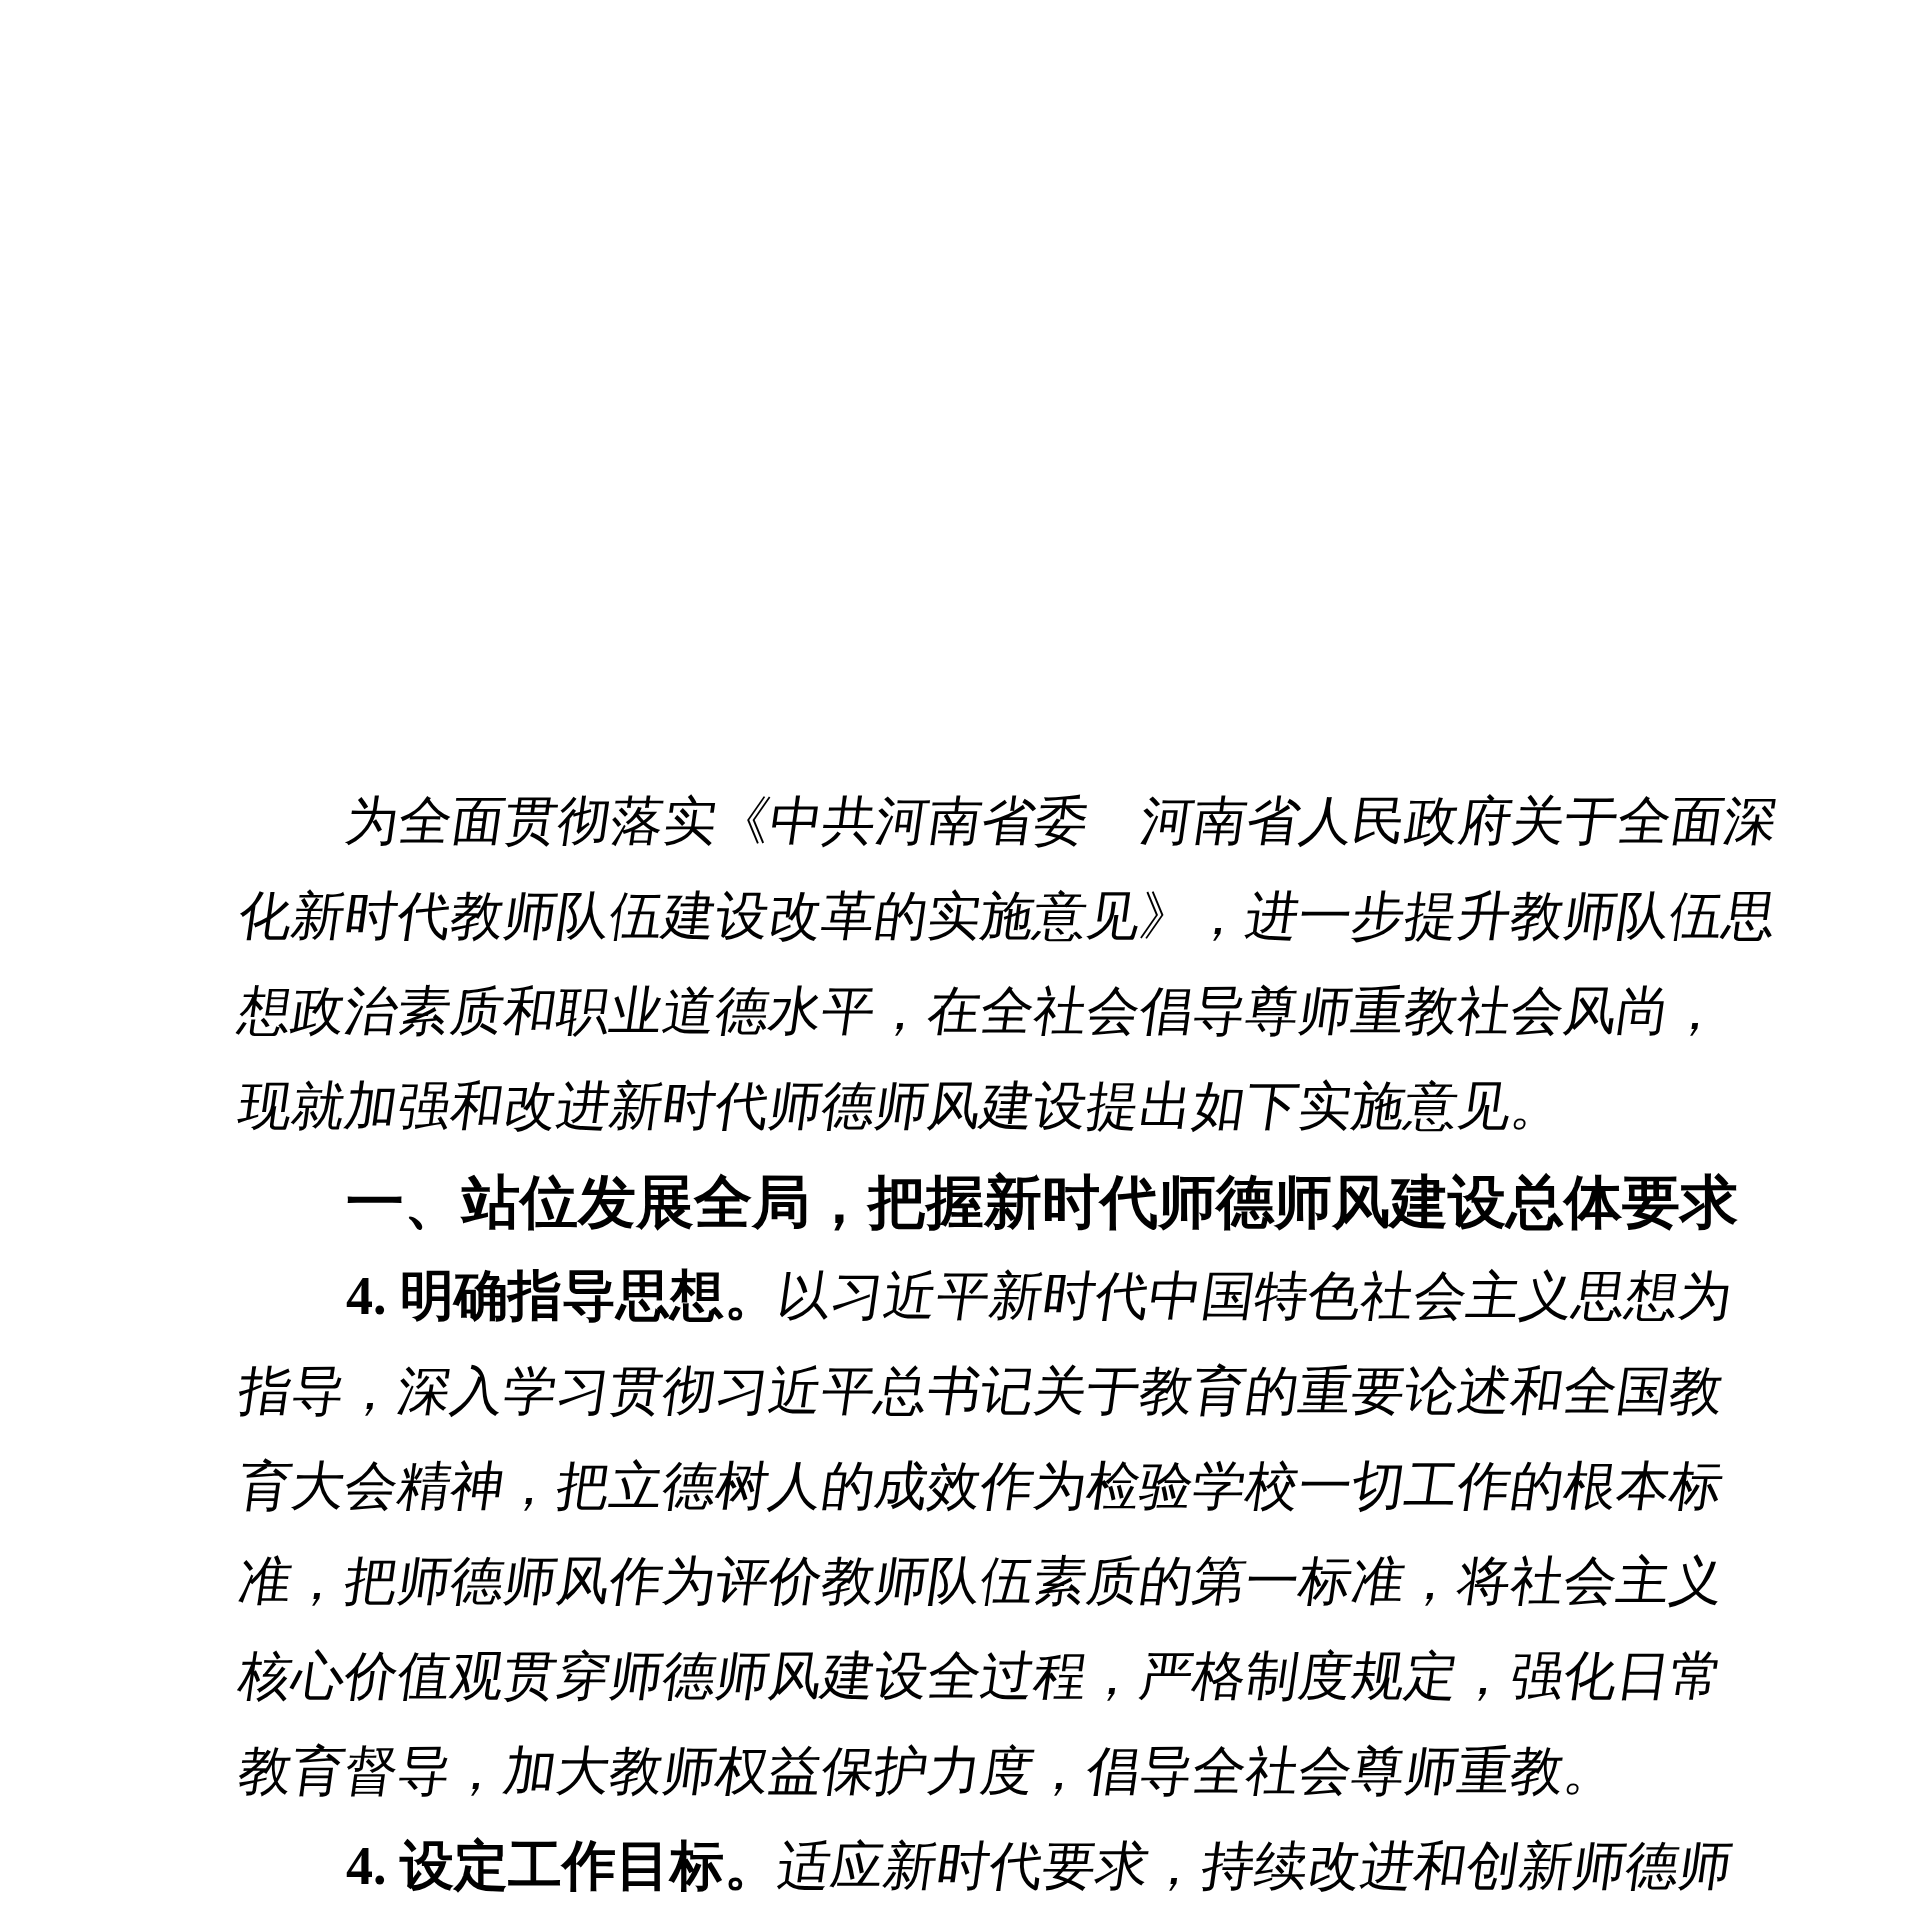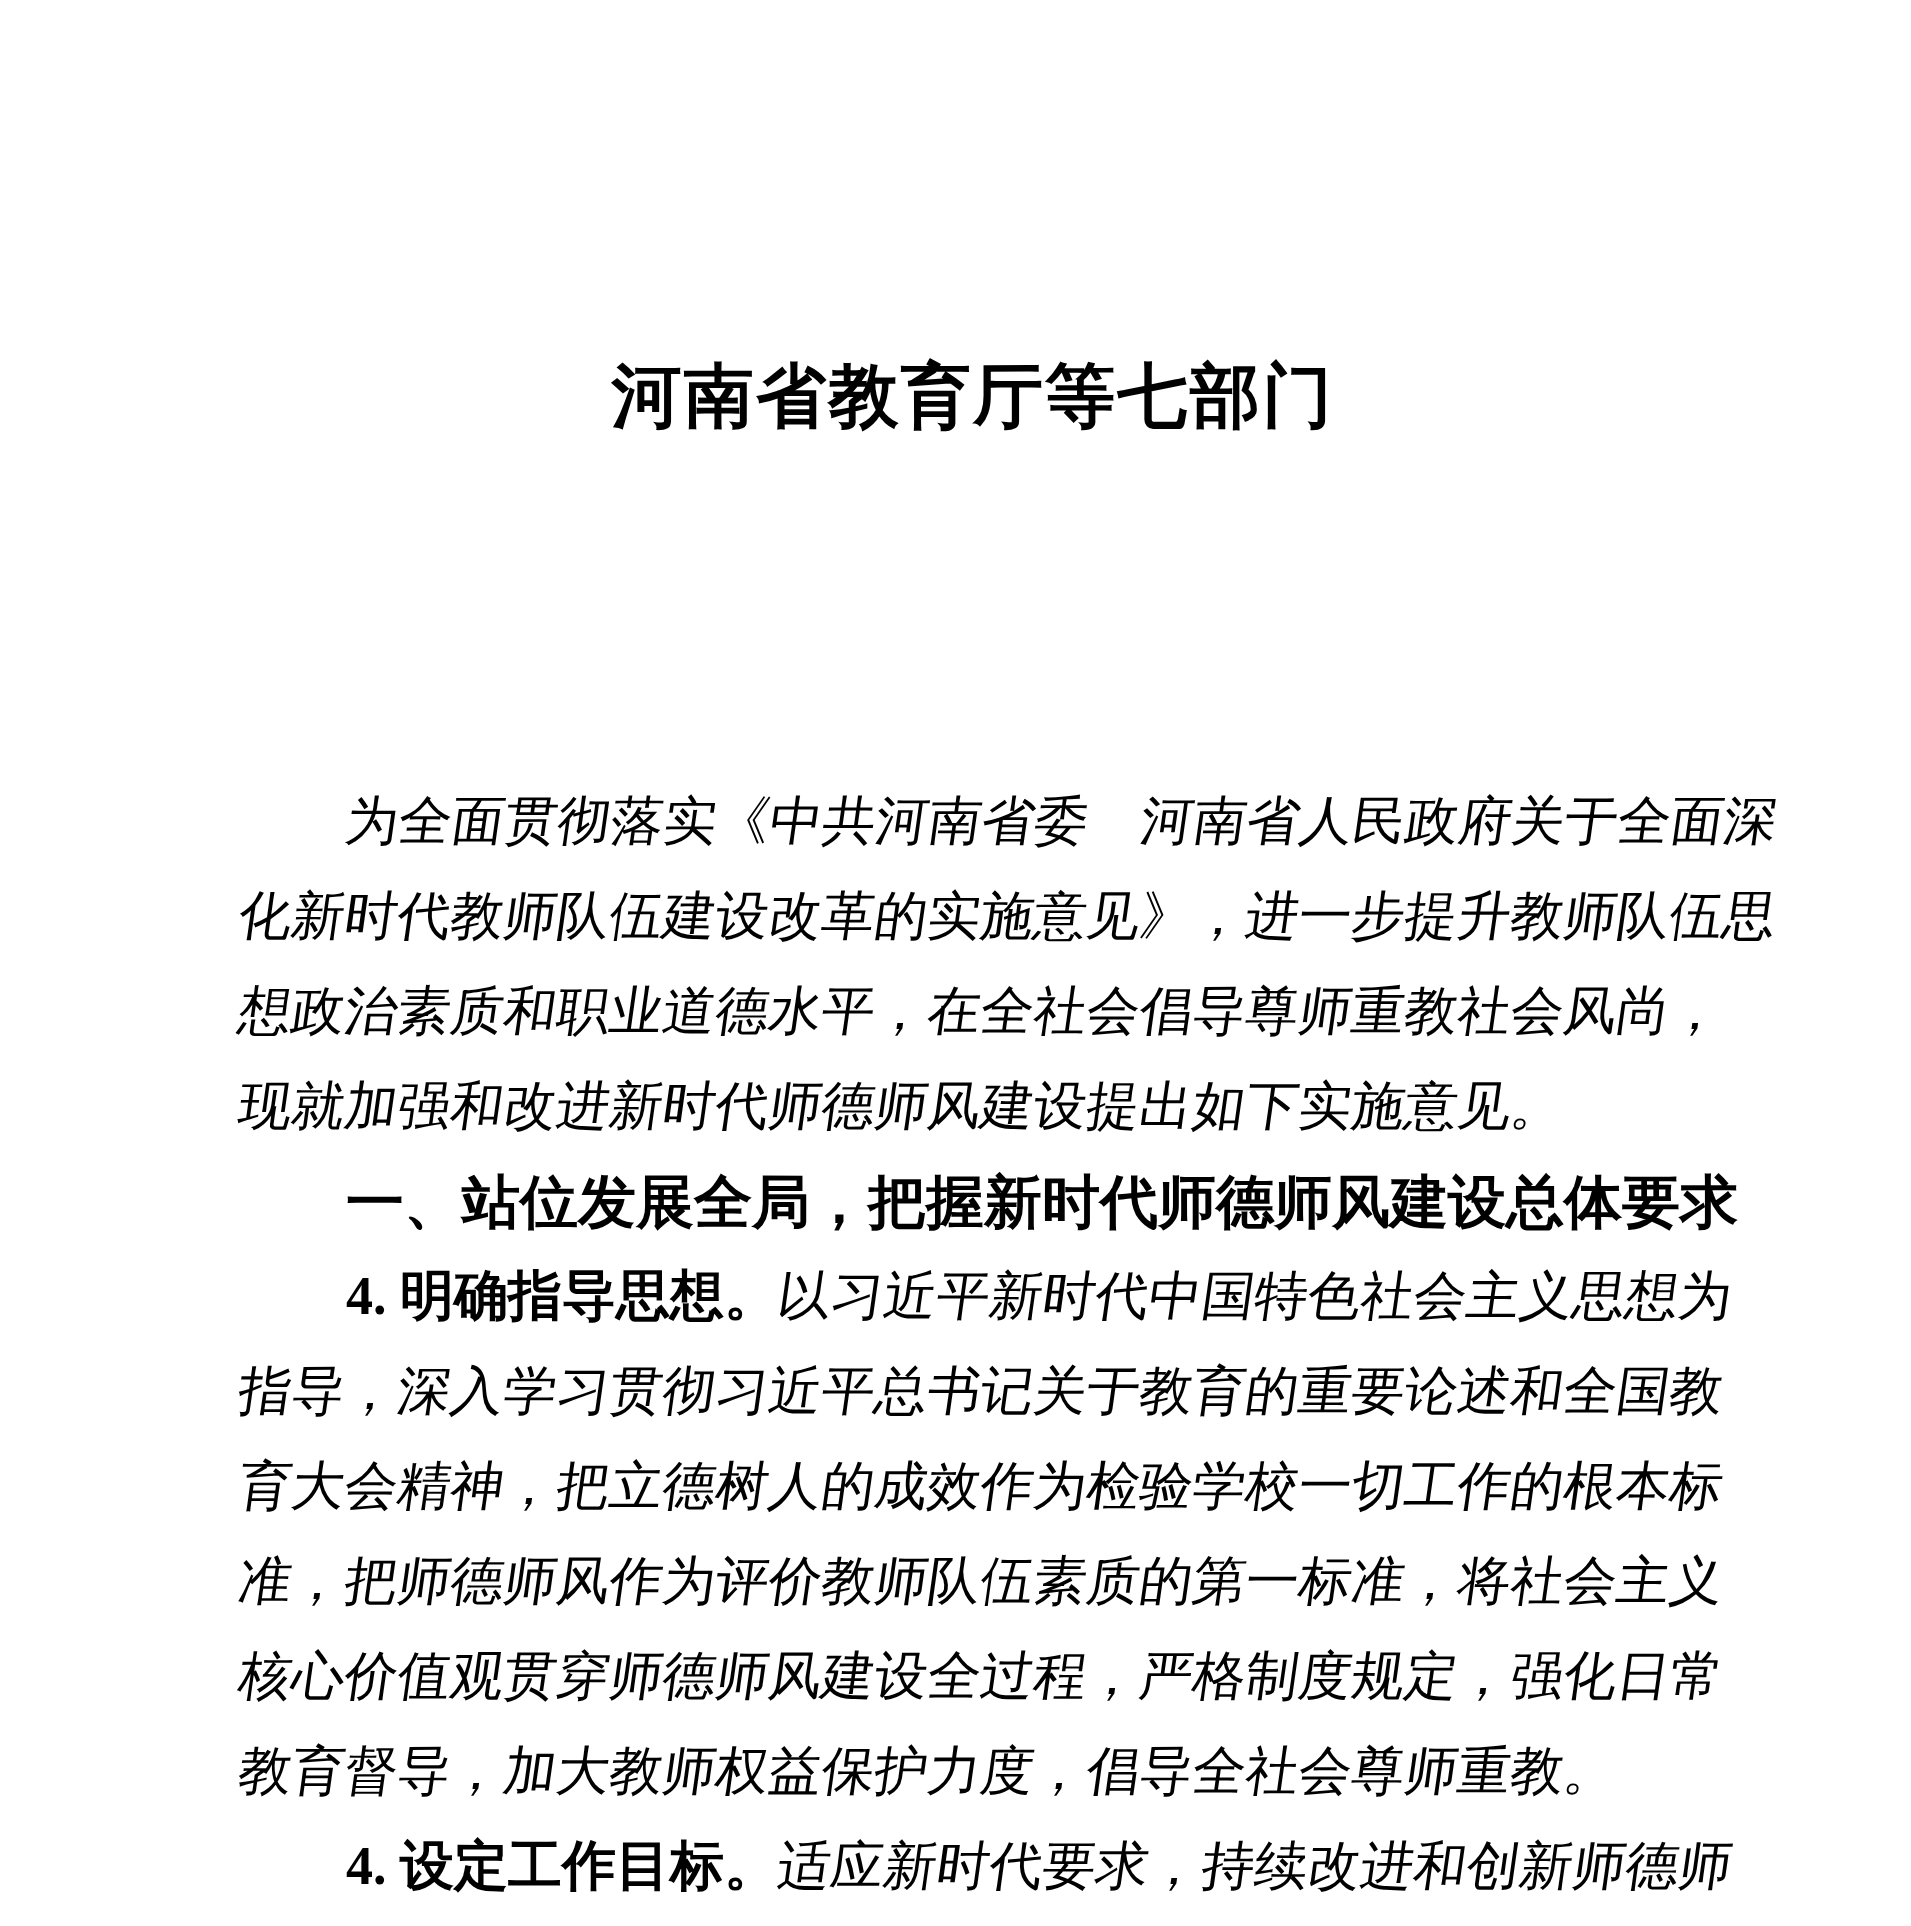--- a/index.html
+++ b/index.html
@@ -75,21 +75,20 @@
     font-weight: bold;
     font-size: 54px;
   }
 </style>
 </head>
 <body>
 
 <div class="page">
 
   <header class="title-block">
-    <div class="title-line t1">河南省教育厅等七部门</div>
   </header>
 
   <main class="body-text">
 
     <div class="line indent"><span class="fs">为全面贯彻落实《中共河南省委　河南省人民政府关于全面深</span></div>
     <div class="line"><span class="fs">化新时代教师队伍建设改革的实施意见》，进一步提升教师队伍思</span></div>
     <div class="line"><span class="fs">想政治素质和职业道德水平，在全社会倡导尊师重教社会风尚，</span></div>
     <div class="line"><span class="fs">现就加强和改进新时代师德师风建设提出如下实施意见。</span></div>
 
     <div class="line indent"><span class="heading">一、站位发展全局，把握新时代师德师风建设总体要求</span></div>

